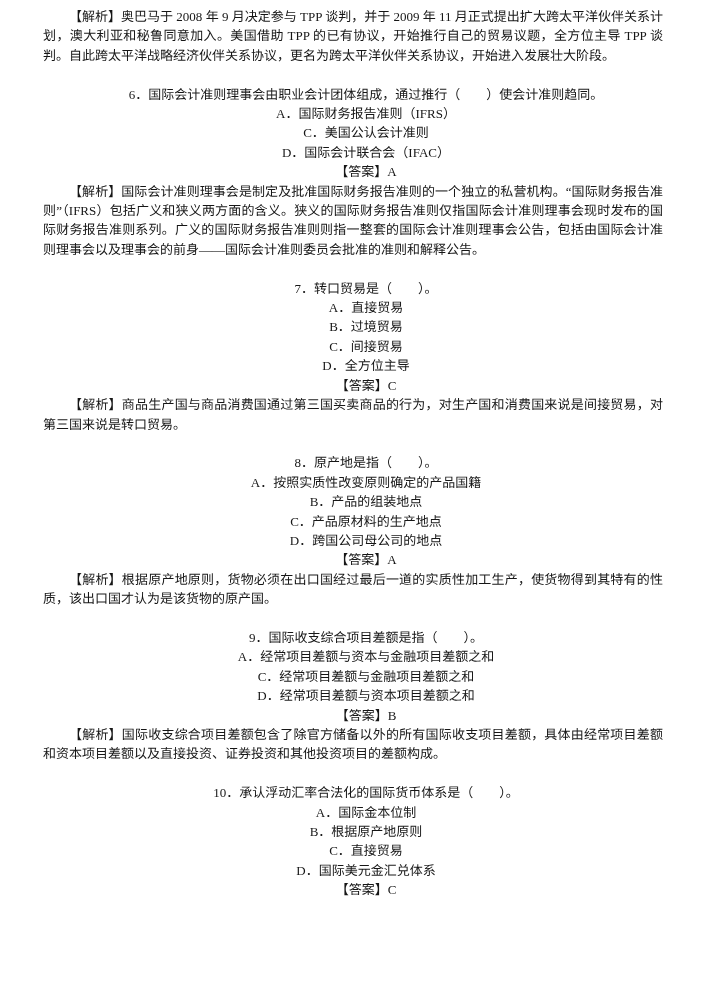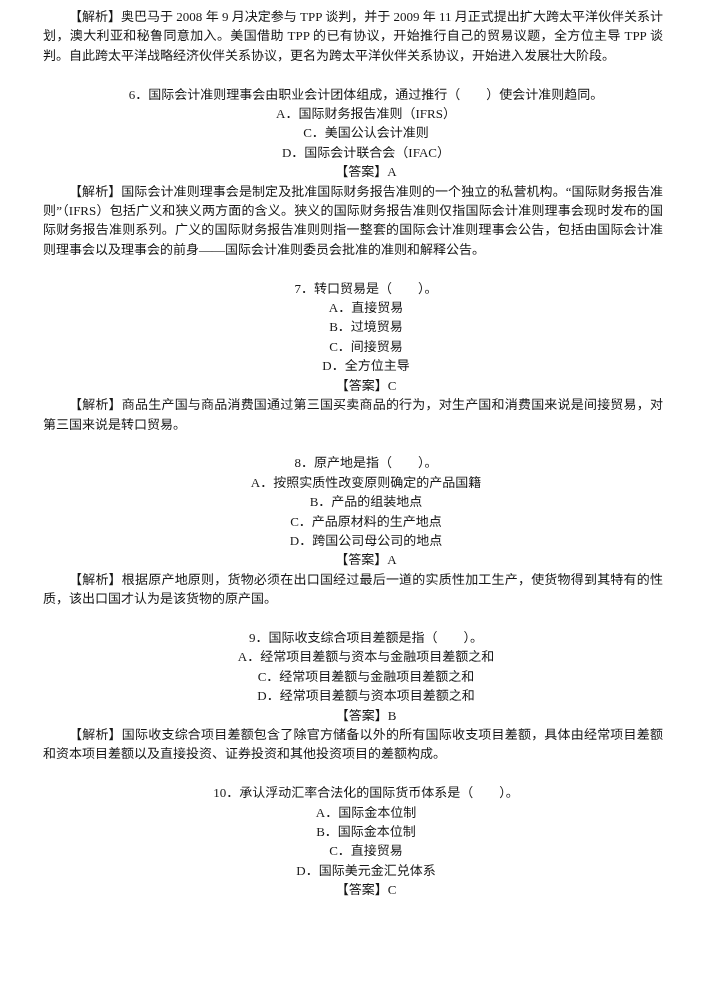--- a/index.html
+++ b/index.html
@@ -74,19 +74,19 @@
     <p class="line">A．经常项目差额与资本与金融项目差额之和</p>
     <p class="line">C．经常项目差额与金融项目差额之和</p>
     <p class="line">D．经常项目差额与资本项目差额之和</p>
     <p class="line">【答案】B</p>
     <p class="para">【解析】国际收支综合项目差额包含了除官方储备以外的所有国际收支项目差额，具体由经常项目差额和资本项目差额以及直接投资、证券投资和其他投资项目的差额构成。</p>
   </section>
 
   <section class="qblock">
     <p class="line">10．承认浮动汇率合法化的国际货币体系是（　　）。</p>
     <p class="line">A．国际金本位制</p>
-    <p class="line">B．国际金本位制</p>
+    <p class="line">B．根据原产地原则</p>
     <p class="line">C．直接贸易</p>
     <p class="line">D．国际美元金汇兑体系</p>
     <p class="line">【答案】C</p>
   </section>
 
 </div>
 
 </body></html>

